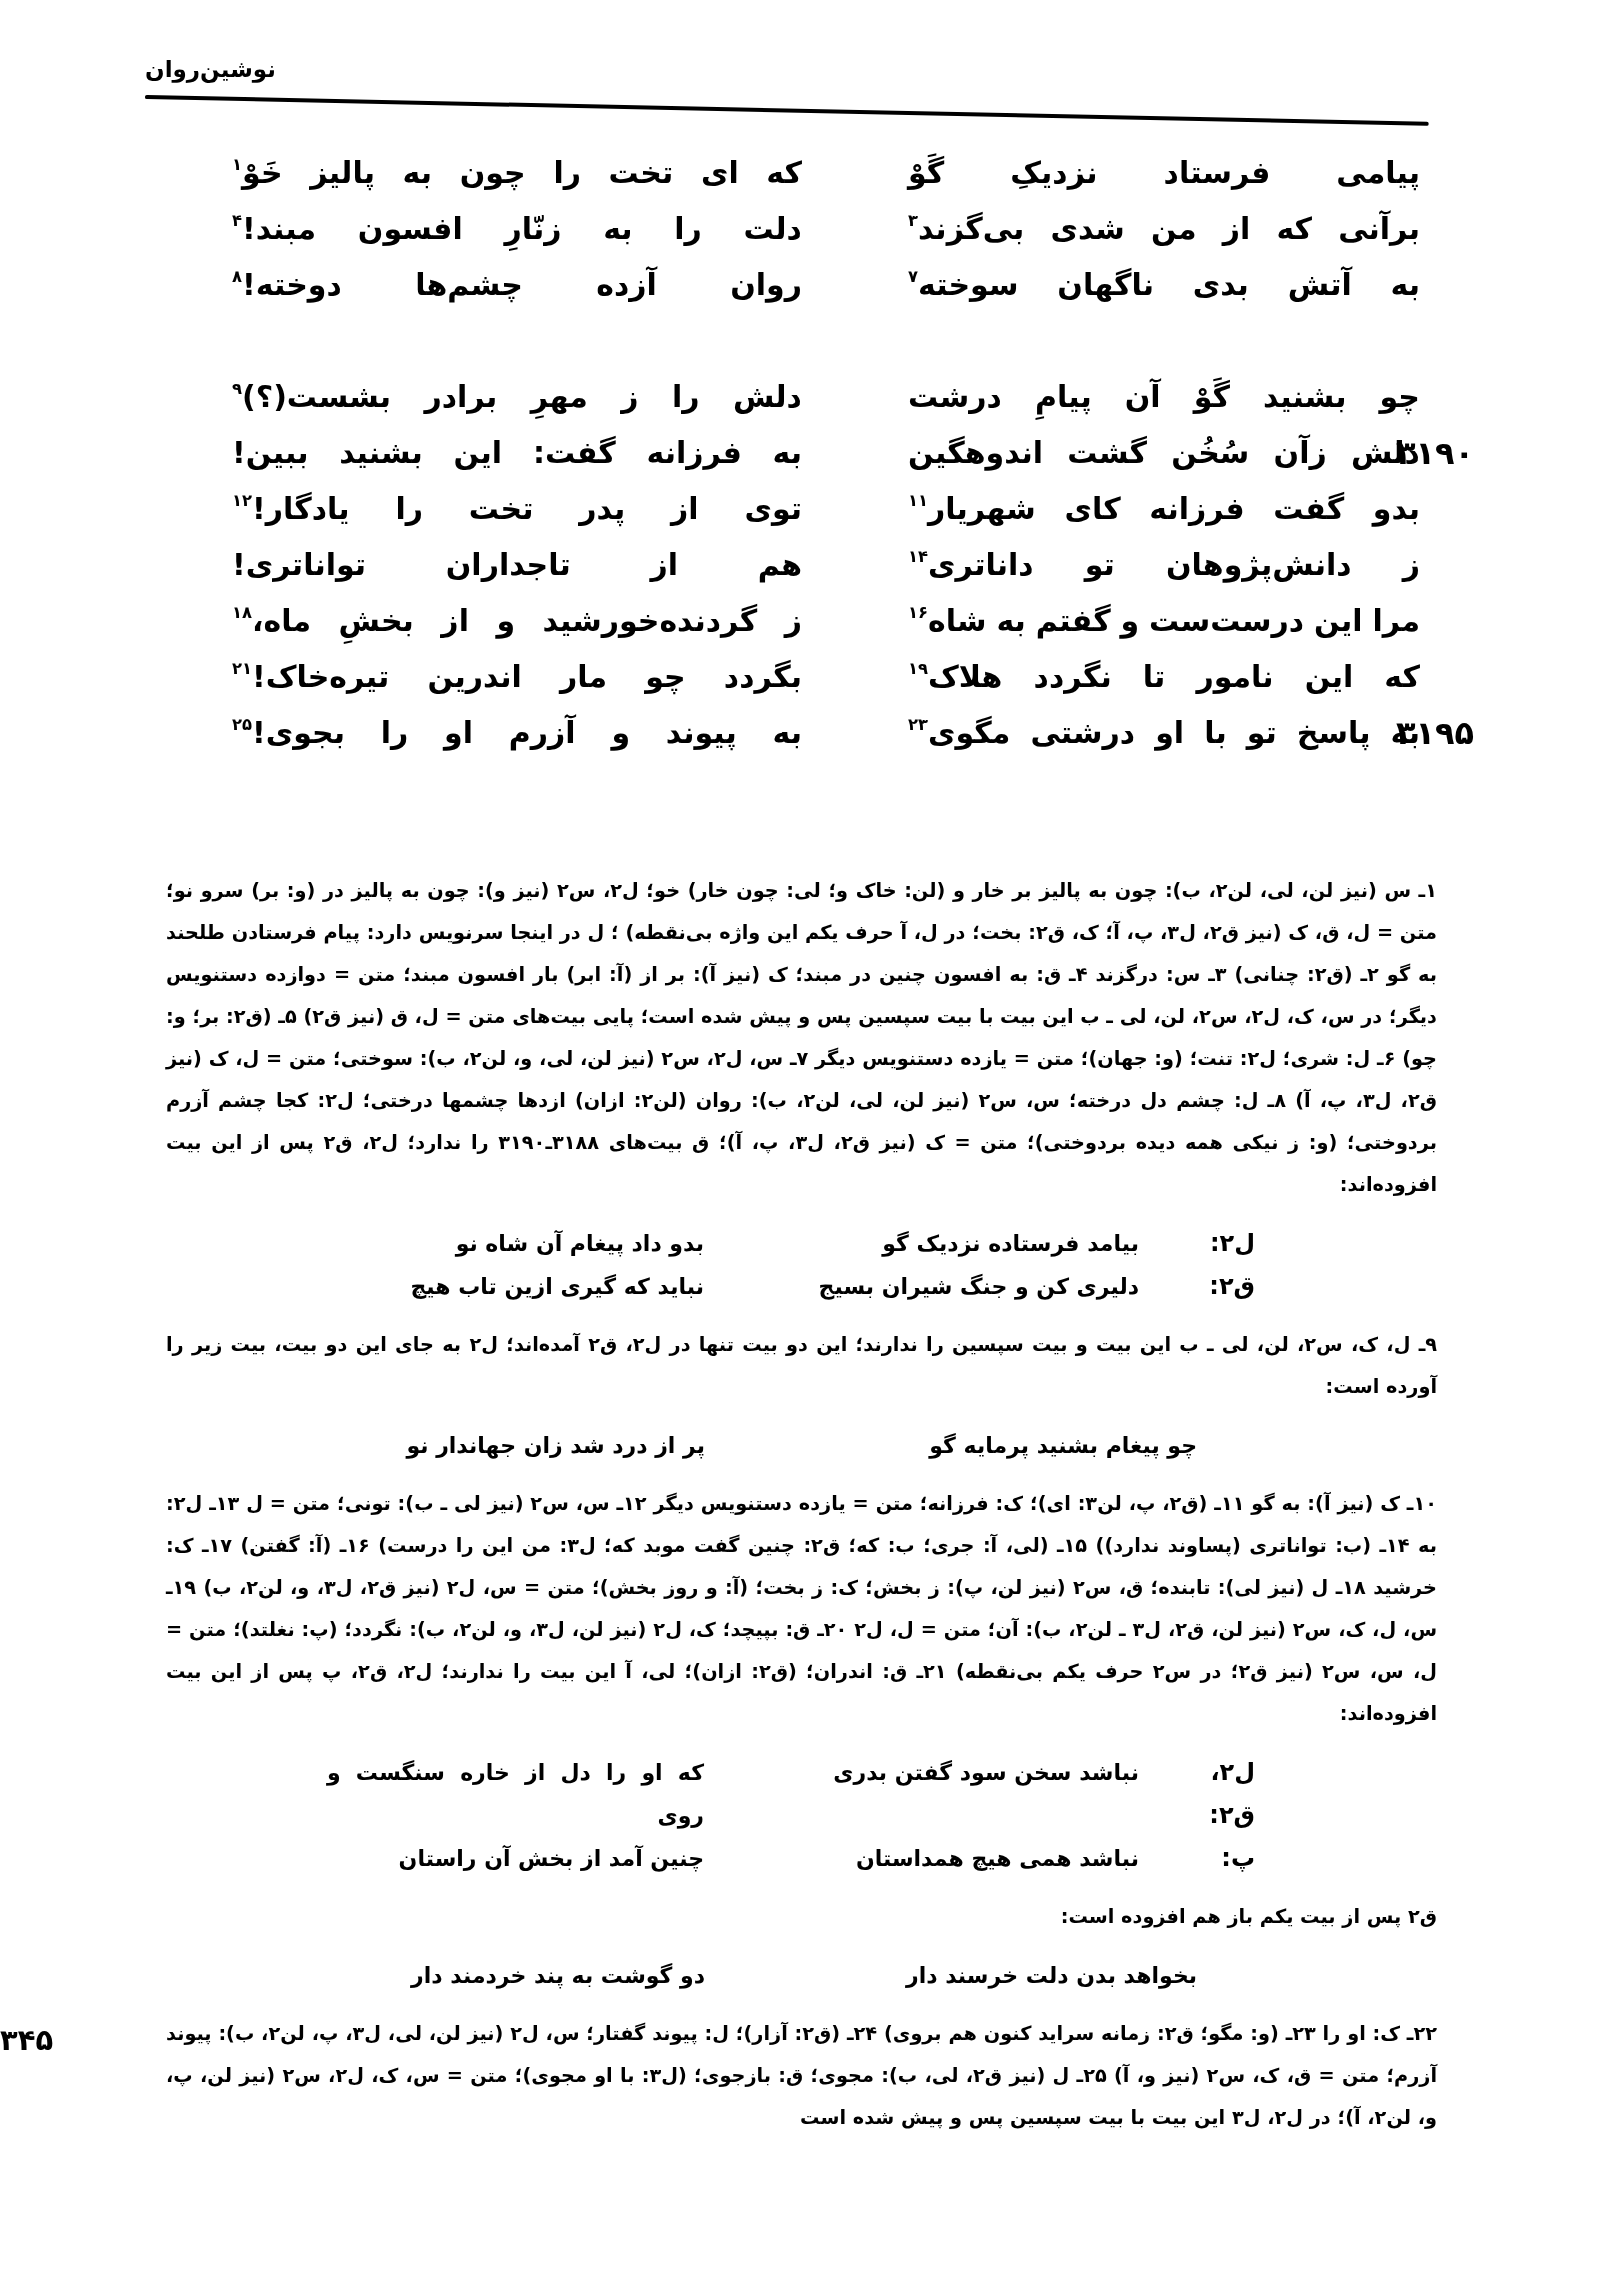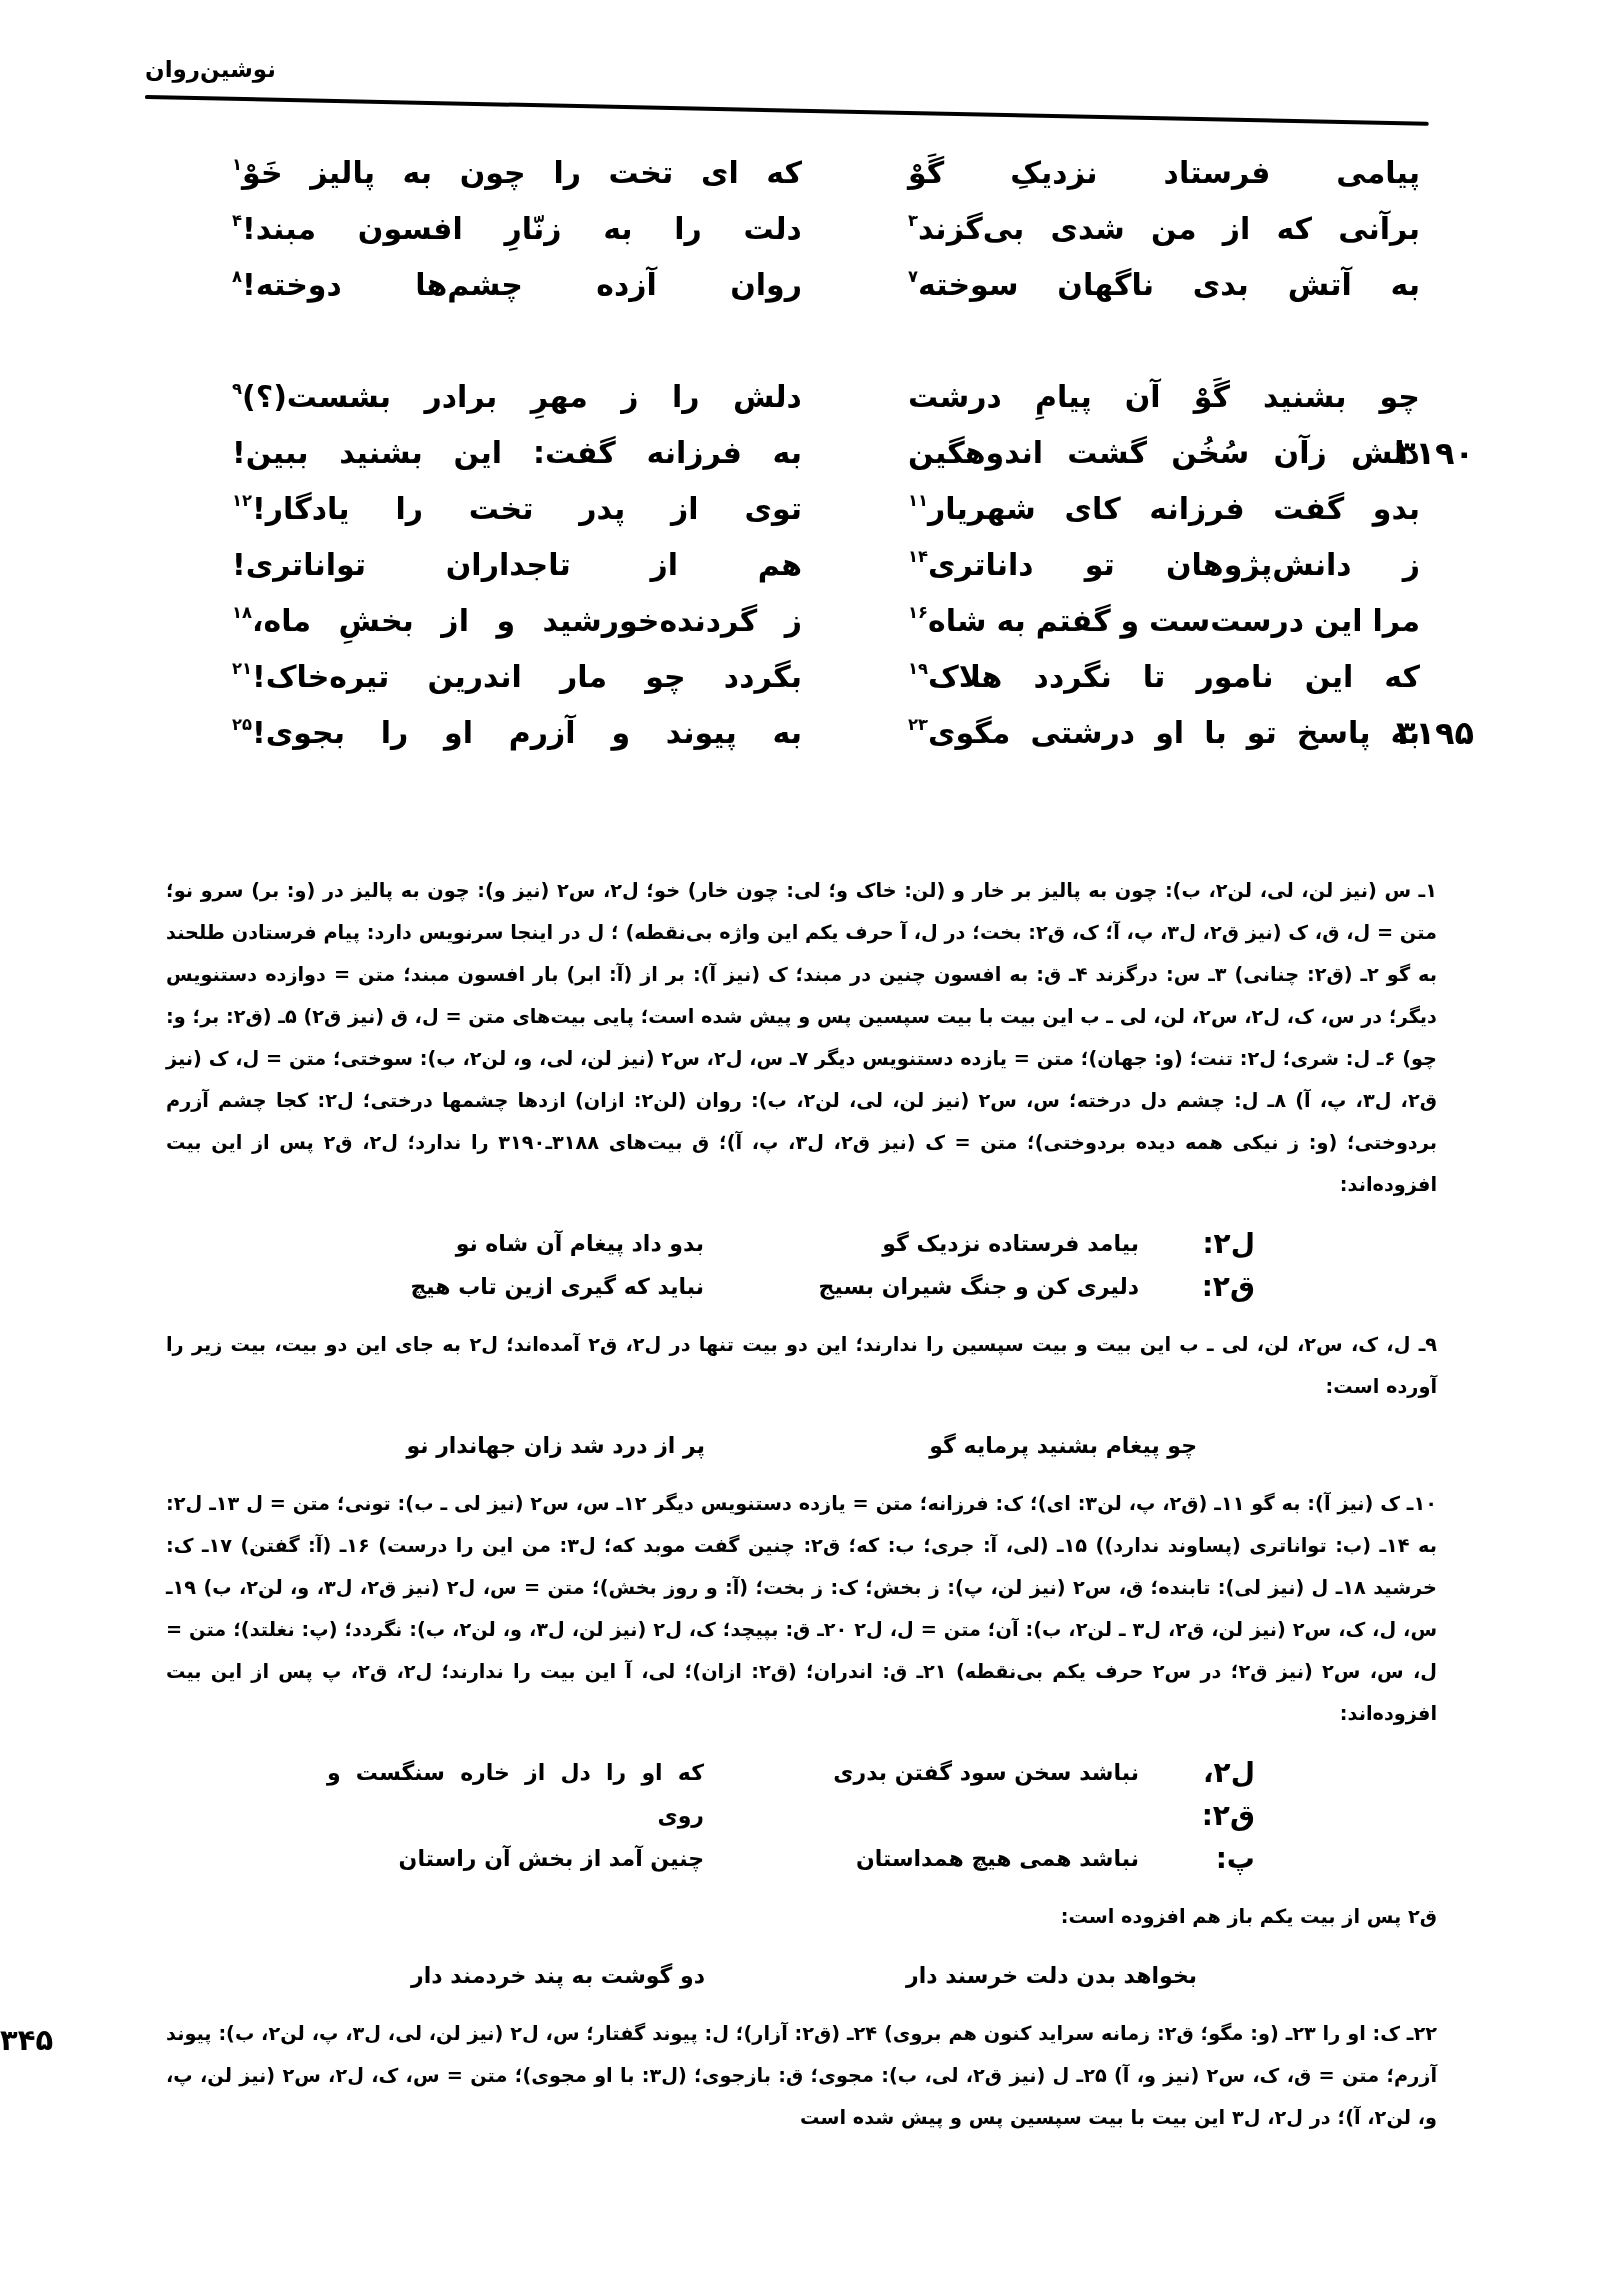--- a/index.html
+++ b/index.html
@@ -19,21 +19,21 @@
     .hemistich.right { padding-right:58px; }
     .verse-num { position:absolute; right:4px; top:0; font-size:32px; font-weight:bold; }
     .hemistich .w { display:inline-block; }
     sup { font-size:16.4px; vertical-align:13.5px; line-height:0; }
 
     .notes { position:absolute; top:854px; left:150px; width:1303px; direction:rtl;
              font-size:19.3px; font-weight:bold; line-height:42px; text-align:justify; }
     .notes p { margin:16px; }
     .note-verse { display:grid; grid-template-columns: 58px 377px 377px; column-gap:58px;
                   padding-right:198px; font-size:22px; line-height:43px; }
-    .note-verse .siglum { font-size:28px; }
+    .note-verse .siglum { font-size:24px; }
     .note-verse.single { grid-template-columns: 434px 377px; padding-right:256px; }
 
     .page-number { position:absolute; top:2023px; left:0; width:1472px; text-align:left;
                    font-size:29px; font-weight:bold; direction:rtl; }
   </style>
 </head>
 <body>
 
 <div class="page">
 

